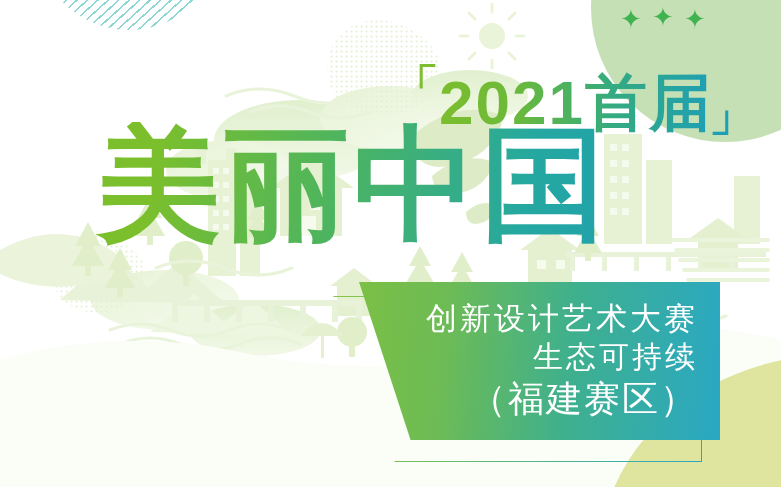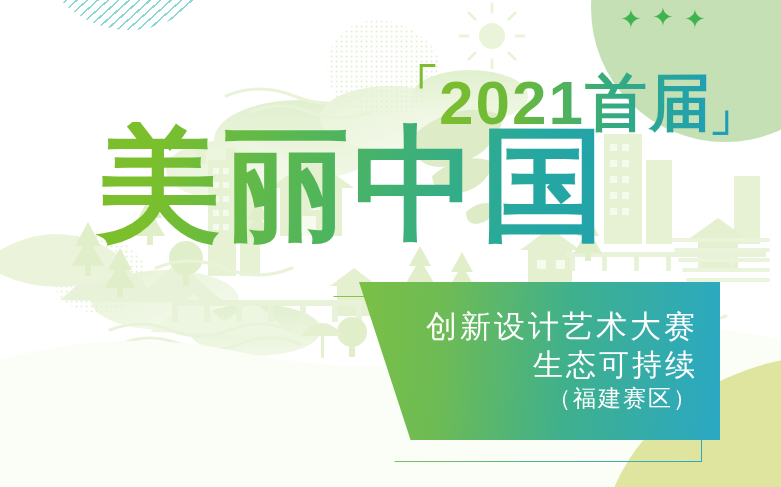--- a/index.html
+++ b/index.html
@@ -145,21 +145,21 @@
   .banner-line{
     color:#ffffff;
     font-size:31px;
     font-weight:500;
     letter-spacing:3px;
     line-height:1.26;
     white-space:nowrap;
   }
   .banner-line.l1{font-size:30px;}
   .banner-line.l2{font-size:31px;}
-  .banner-line.l3{font-size:23px;letter-spacing:2px;}
+  .banner-line.l3{font-size:36px;letter-spacing:2px;}
 </style>
 </head>
 <body>
 
 <div class="poster">
 
   <div class="bg-layer">
     <svg width="781" height="487" viewBox="0 0 781 487" aria-hidden="true">
       <defs>
         <linearGradient id="wmA" x1="0" y1="0" x2="0" y2="1">

